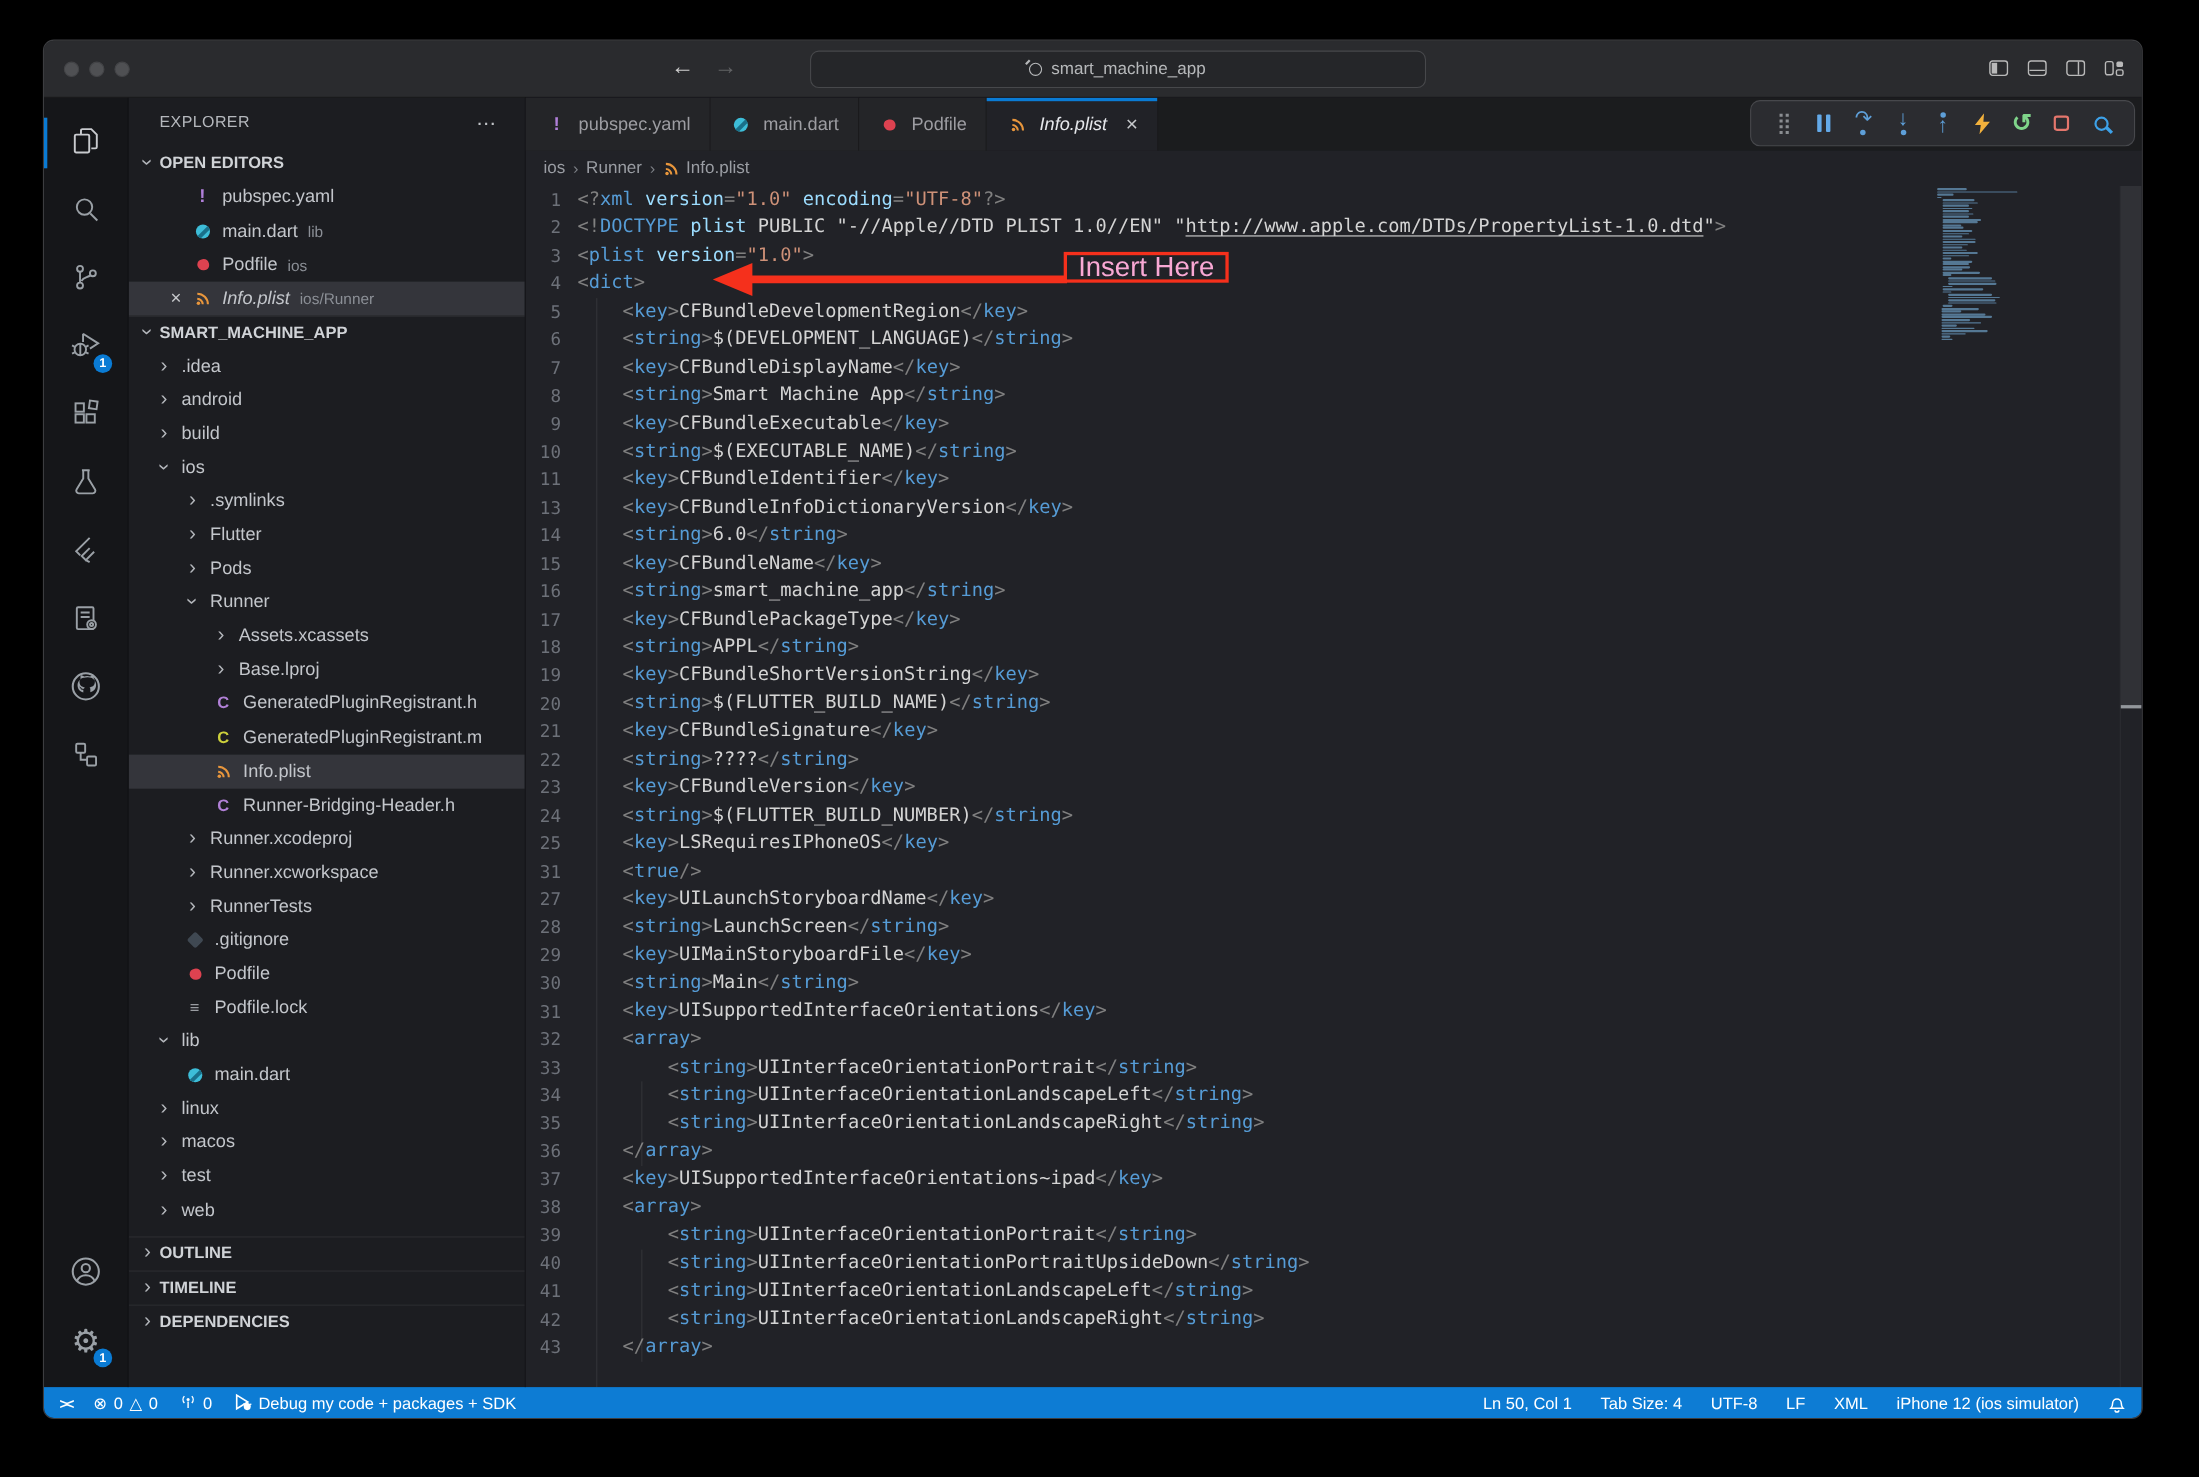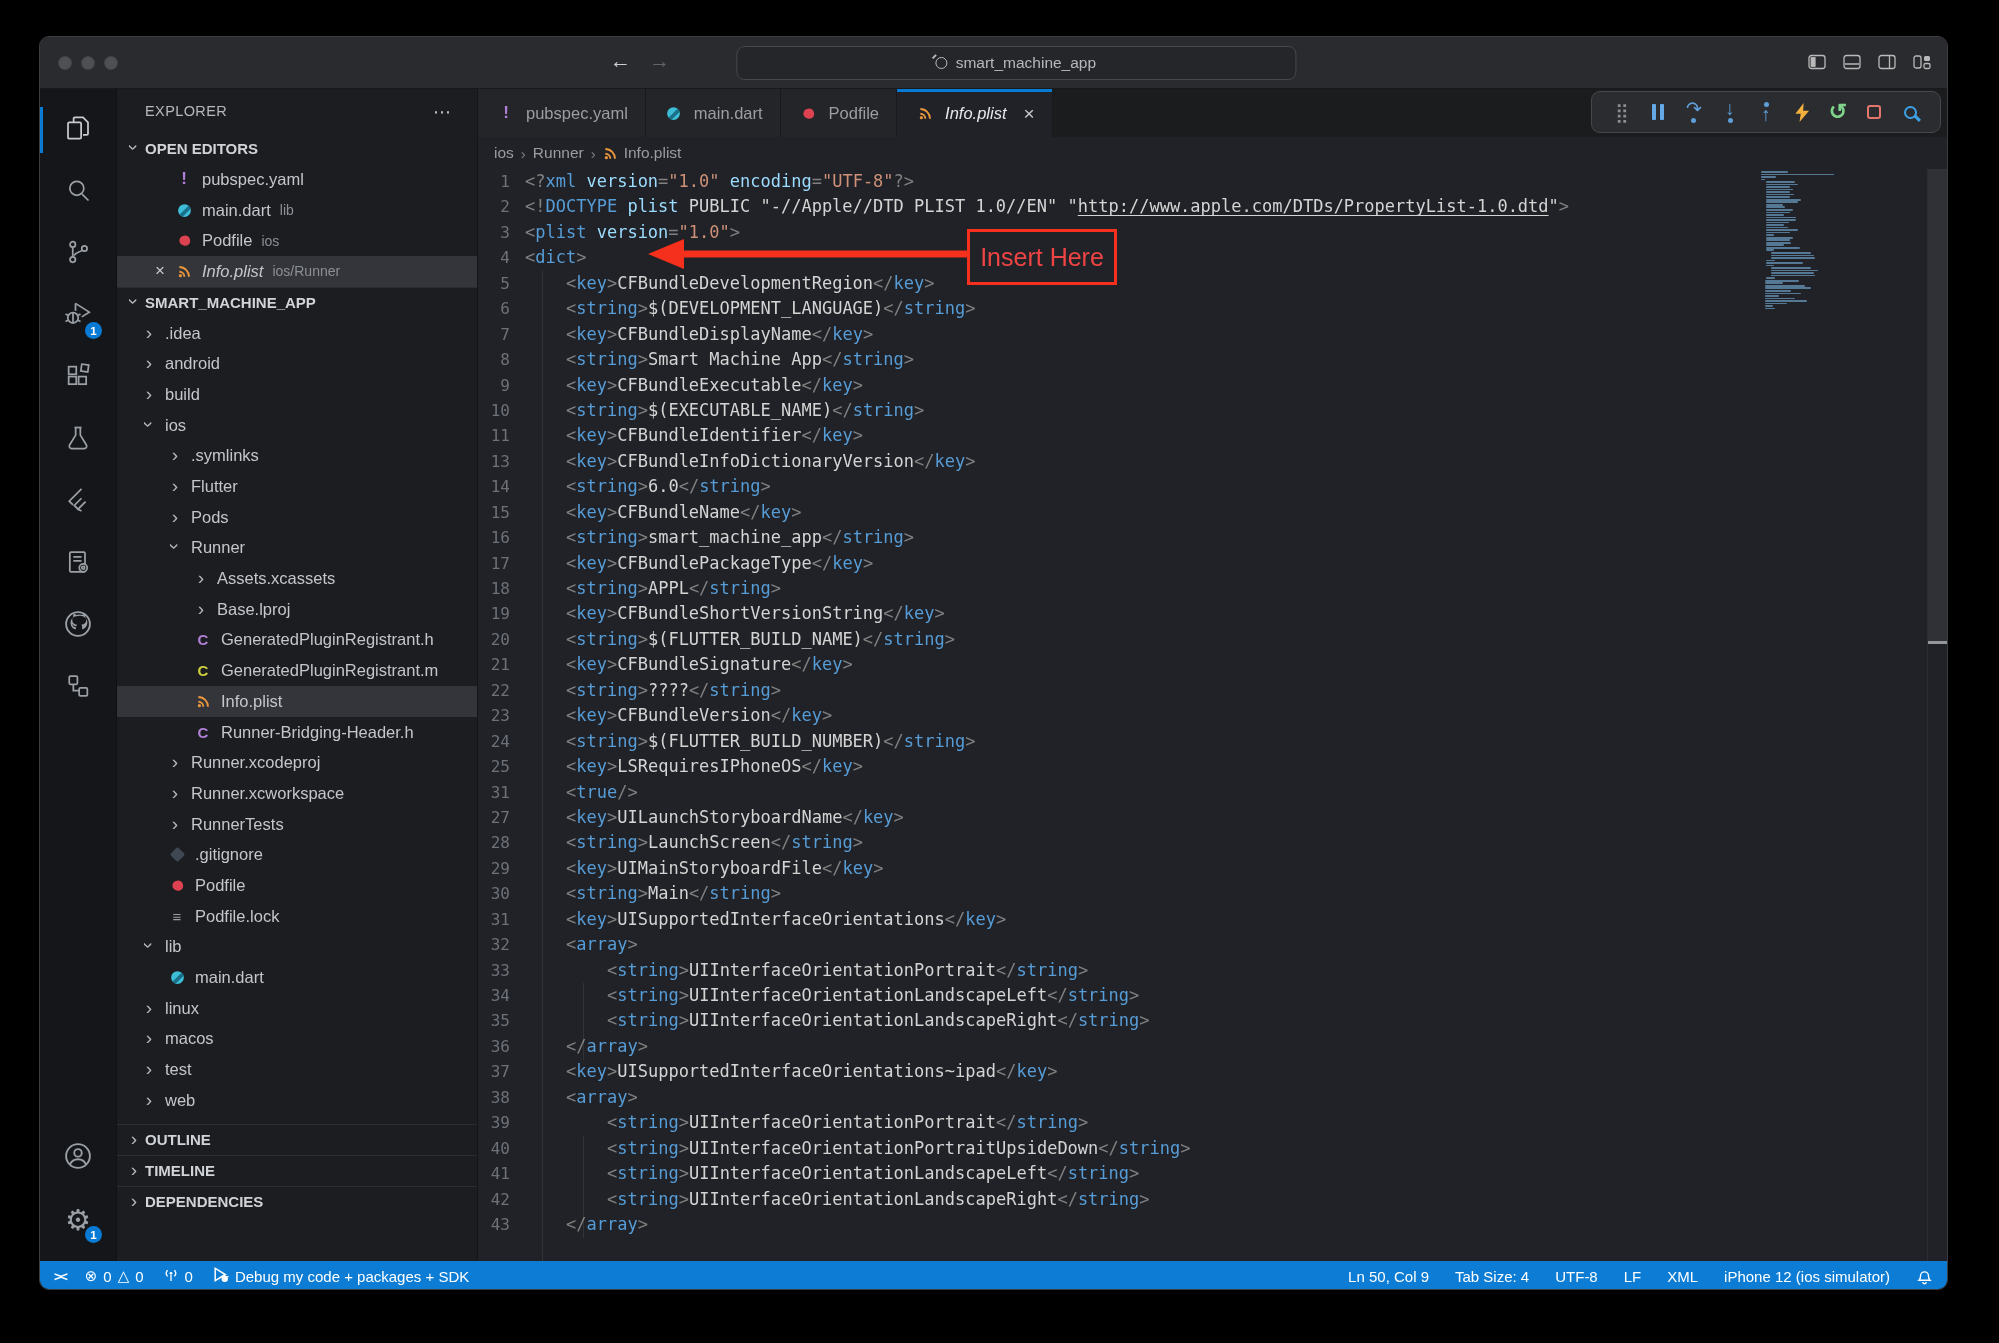--- a/index.html
+++ b/index.html
@@ -91,22 +91,22 @@
   .p{color:#808080;} .t{color:#569cd6;} .a{color:#9cdcfe;} .s{color:#ce9178;}
   .x{color:#d4d4d4;margin-top:44px;} .u{color:#d4d4d4;text-decoration:underline;text-underline-offset:3px;}
   .iguide{position:absolute;width:1px;background:rgba(255,255,255,.08);}
   
   .minimap{position:absolute;top:2px;right:38px;width:148px;}
   .mmrow{height:1.7px;margin-bottom:.85px;border-radius:1px;background:#5e87a8;opacity:.85;}
   .scrollcol{position:absolute;top:0;right:0;width:20px;bottom:0;border-left:1px solid rgba(255,255,255,.05);}
   .scrollthumb{position:absolute;top:0;left:0;right:0;height:474px;background:rgba(255,255,255,.07);}
   .scrollmark{position:absolute;top:472px;left:0;right:0;height:2.5px;background:#93979c;}
   
-  .ann-box{position:absolute;left:489px;top:60px;width:150px;height:56px;border:3.5px solid #f5301c;
-    display:flex;align-items:center;justify-content:center;font-size:25px;color:#ef4444;
+  .ann-box{position:absolute;left:489px;top:60px;width:150px;height:28px;border:3.5px solid #f5301c;
+    display:flex;align-items:center;justify-content:center;font-size:25px;color:#f9a8d4;
     font-family:"Liberation Sans",sans-serif;white-space:nowrap;z-index:4;}
   .ann-svg{position:absolute;left:0;top:0;pointer-events:none;z-index:4;}
   
   .statusbar{height:30px;background:#0d7cd4;display:flex;align-items:center;color:#fff;font-size:15px;
     padding:0 14px;border-radius:0 0 9px 9px;}
   .sb-left{display:flex;align-items:center;gap:19px;}
   .sb-right{margin-left:auto;display:flex;align-items:center;gap:26px;}
   .sitem{display:flex;align-items:center;gap:6px;white-space:nowrap;}
   .remote{font-weight:700;letter-spacing:-2px;font-size:13.5px;}
   .sico{font-family:"DejaVu Sans",sans-serif;font-size:15px;}
@@ -697,21 +697,21 @@
       <span class="sitem">
         <span><svg width="17" height="17" viewBox="0 0 16 16">
               <path d="M3 2.2l9.5 5.8L3 13.8z" fill="none" stroke="#fff" stroke-width="1.4"></path>
               <circle cx="12" cy="12" r="3" fill="#fff"></circle>
               <path d="M12 9v-1.4M9.5 10.5l-1-1M14.5 10.5l1-1" stroke="#fff" stroke-width="1.1"></path>
             </svg></span>
         <span>Debug my code + packages + SDK</span>
       </span>
     </div>
     <div class="sb-right">
-      <span class="sitem">Ln 50, Col 9</span>
+      <span class="sitem">Ln 50, Col 1</span>
       <span class="sitem">Tab Size: 4</span>
       <span class="sitem">UTF-8</span>
       <span class="sitem">LF</span>
       <span class="sitem">XML</span>
       <span class="sitem">iPhone 12 (ios simulator)</span>
       <span class="sitem">
           <svg width="17" height="17" viewBox="0 0 16 16" fill="none" stroke="#fff" stroke-width="1.3">
             <path d="M2.8 11.5h10.4c-1-1-1.5-2.2-1.5-4.2a3.7 3.7 0 0 0-7.4 0c0 2-.5 3.2-1.5 4.2z"></path>
             <path d="M6.4 13.2a1.6 1.6 0 0 0 3.2 0"></path>
           </svg>

